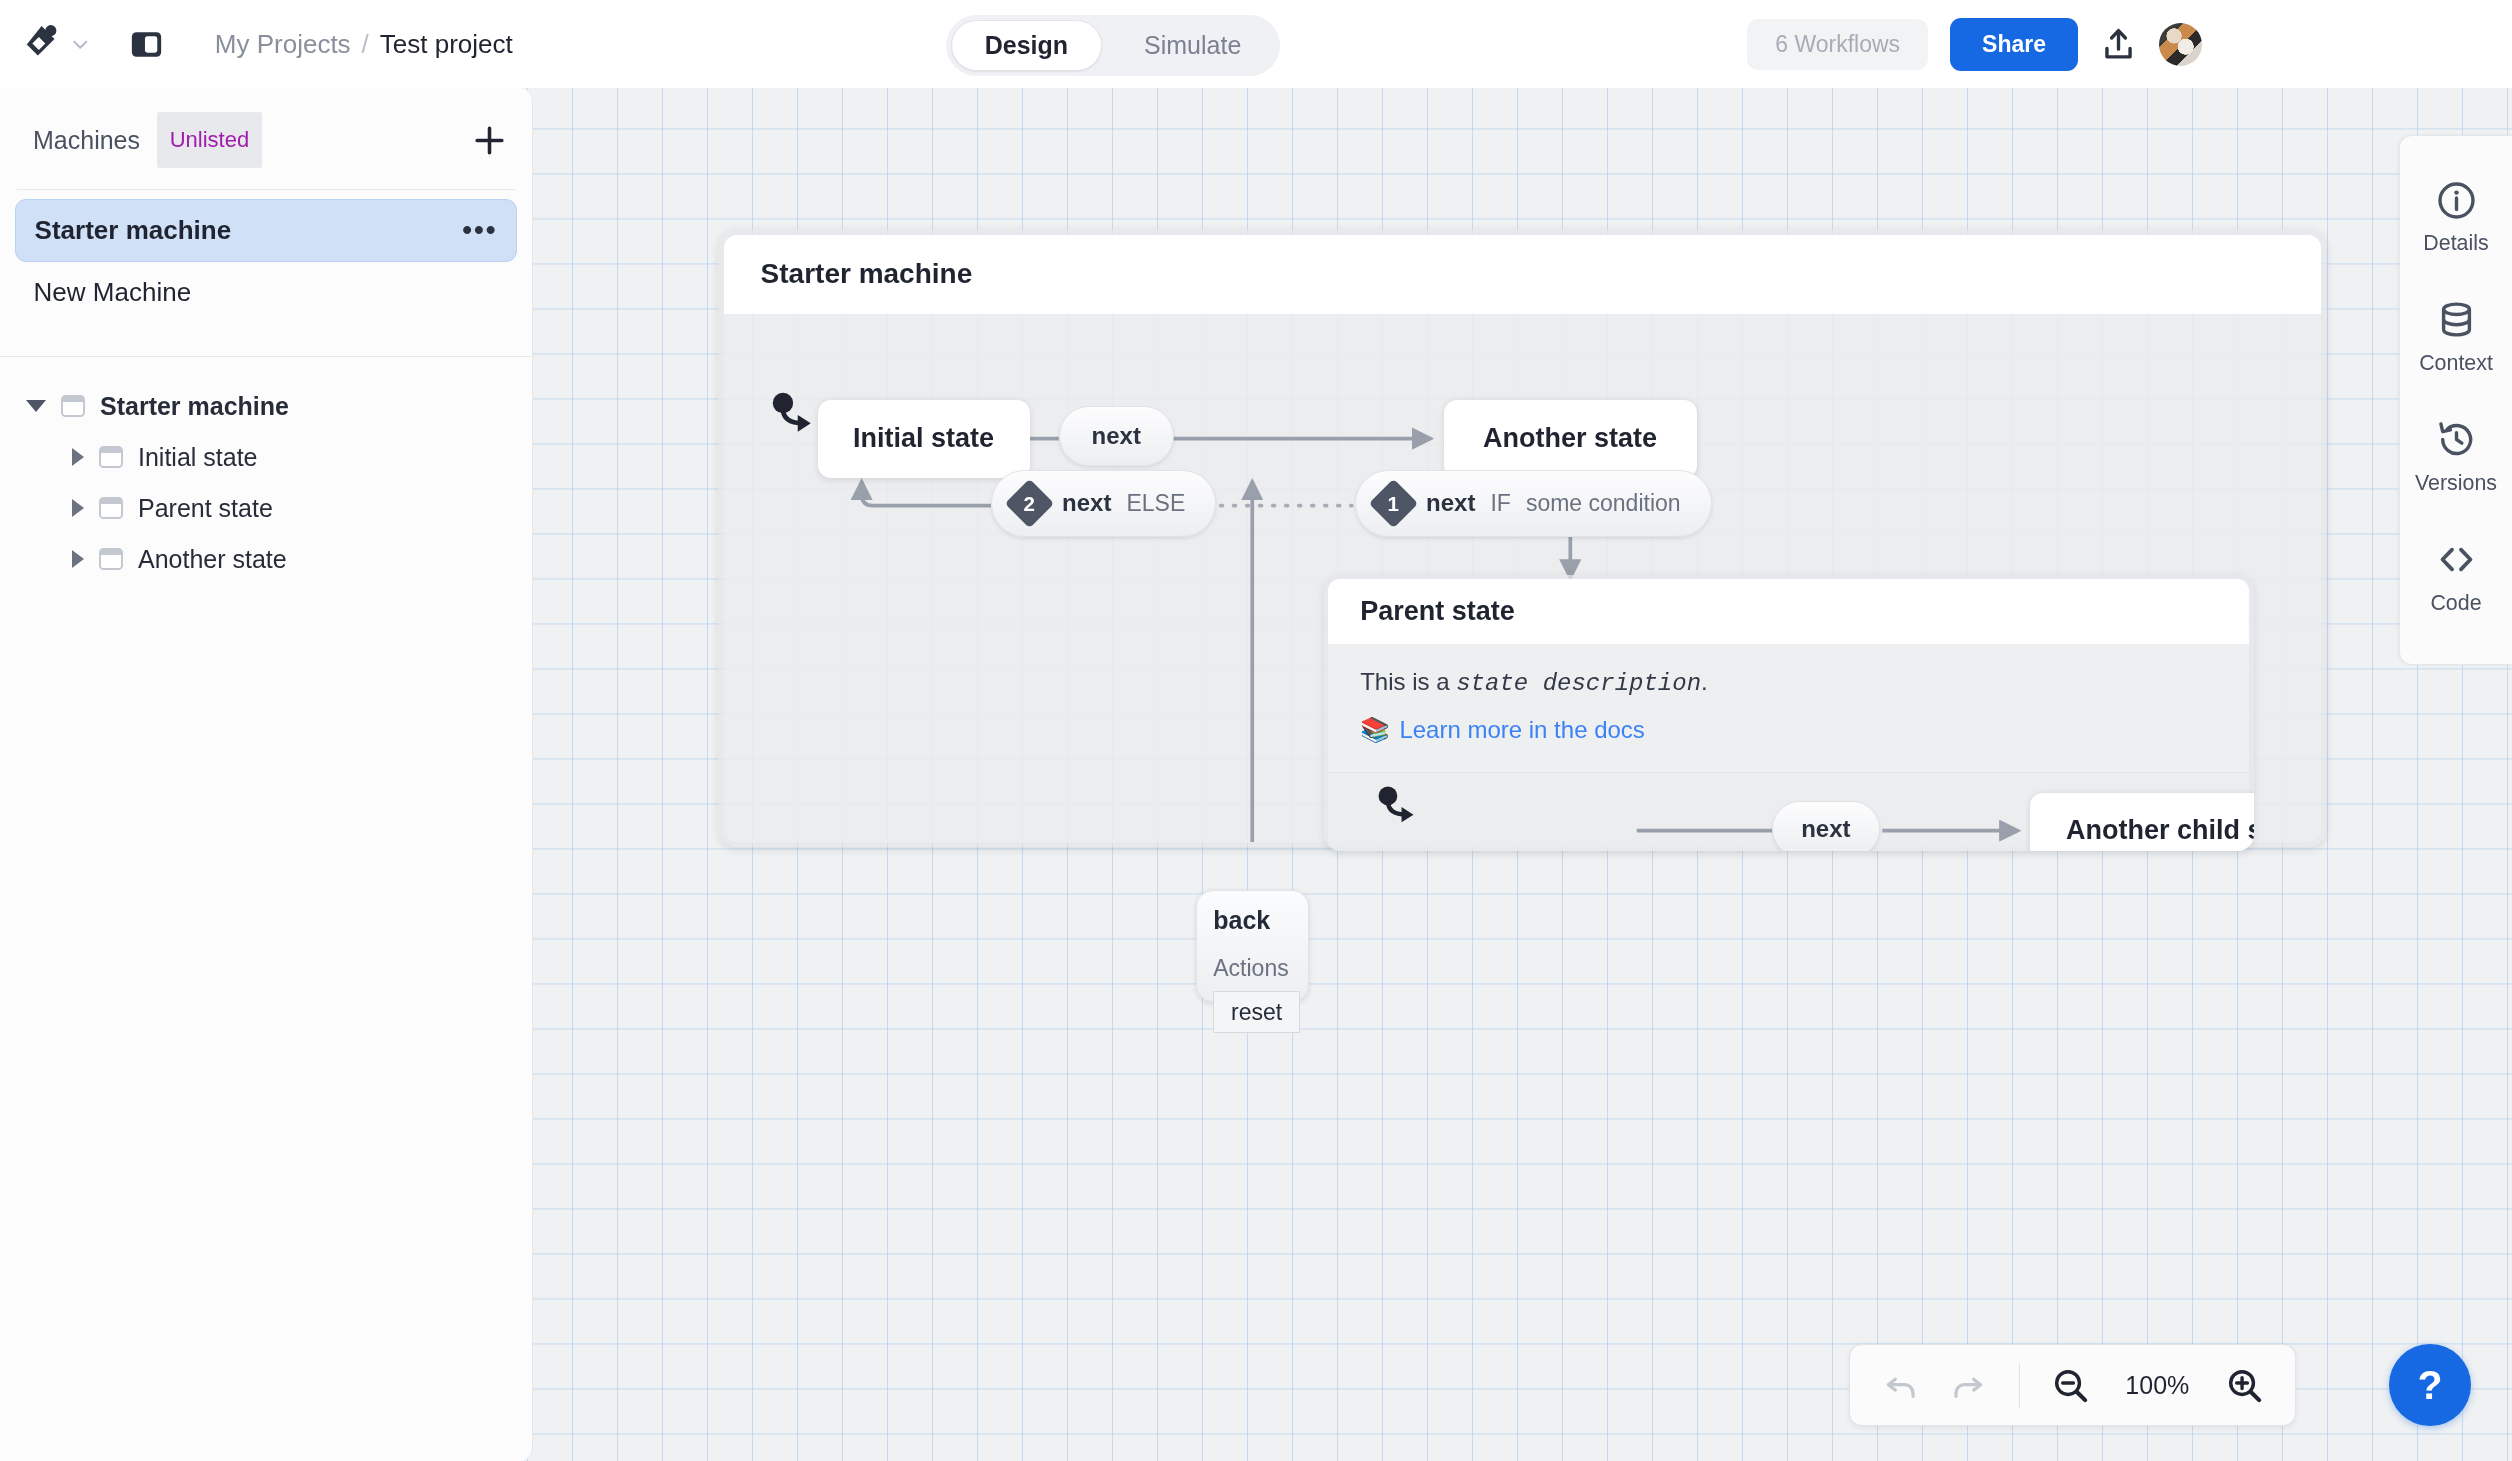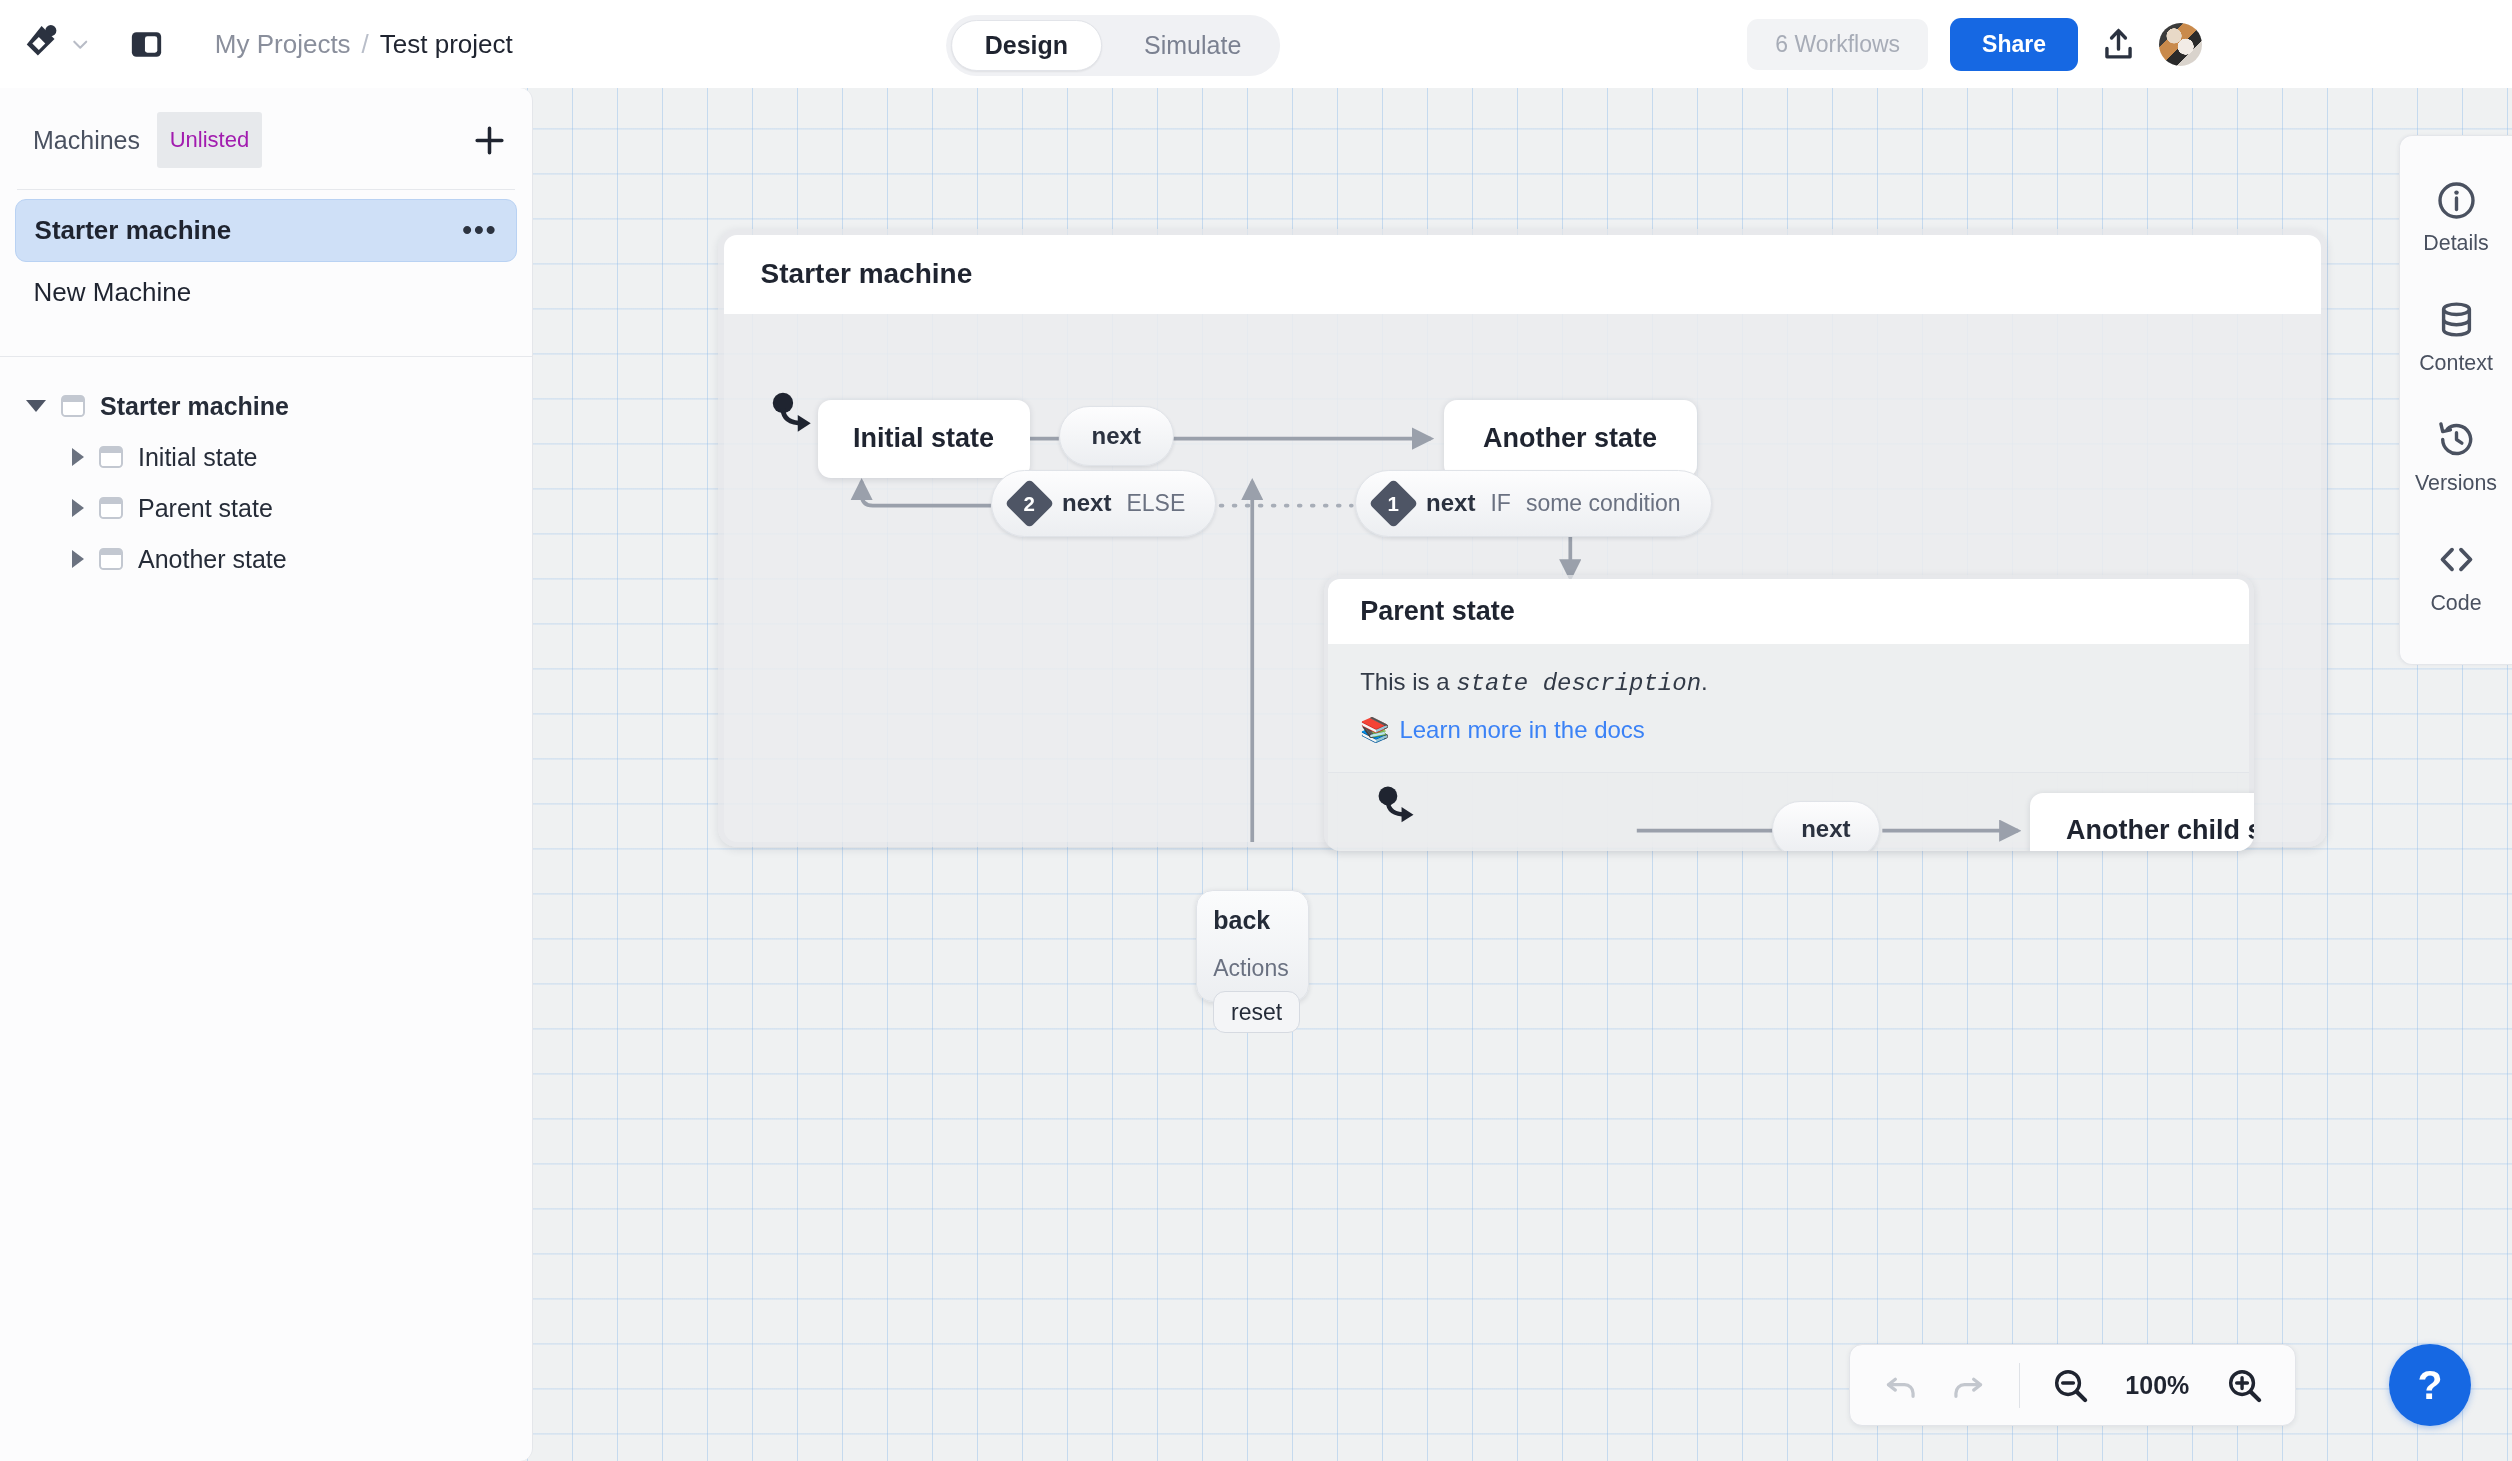--- a/index.html
+++ b/index.html
@@ -265,21 +265,21 @@
     box-shadow: 0 1.9px 5.6px rgba(30,40,60,.12);
     padding: 15px 16.7px;
     cursor: pointer;
   }
   .back-title { font-size: 25px; font-weight: 700; color: #242b38; }
   .back-actions-label { font-size: 23px; color: #6a7181; margin-top: 20.5px; }
   .reset-chip {
     margin-top: 9.3px;
     display: inline-block;
     border: 0.9px solid #d6dae1;
-    border-radius: 12px;
+    border-radius: 0;
     background: #f4f5f7;
     font-size: 23px; color: #242b38;
     padding: 6.5px 16.7px;
     cursor: pointer;
   }
 
   
   #node-child { left: 102px; top: 20.5px; width: 206px; height: 74px; }
   #node-another-child { left: 702px; top: 20.5px; width: 316px; height: 74px; }
   #pill-next-child { left: 444px; top: 28px; padding: 13px 28px; }
@@ -320,21 +320,21 @@
     padding: 0 20.5px; gap: 5.6px;
     box-shadow: 0 1.9px 5.6px rgba(30,40,60,.07);
     z-index: 30;
   }
   .zb-btn {
     width: 61px; height: 61px;
     display: flex; align-items: center; justify-content: center;
     cursor: pointer; border-radius: 9.3px;
   }
   .zb-sep { width: 0.9px; height: 45px; background: #dfe2e7; margin: 0 15px; }
-  .zoom-level { font-size: 25px; color: #1f2430; font-weight: 700; padding: 0 18.6px; cursor: pointer; text-align: center; }
+  .zoom-level { font-size: 25px; color: #1f2430; font-weight: 400; padding: 0 18.6px; cursor: pointer; text-align: center; }
 
   .help-btn {
     position: absolute; right: 41px; bottom: 35px;
     width: 82px; height: 82px; border-radius: 50%;
     background: #1668e3;
     display: flex; align-items: center; justify-content: center;
     color: #fff; font-size: 41px; font-weight: 700;
     cursor: pointer; z-index: 30;
     box-shadow: 0 1.9px 7.4px rgba(22,104,227,.35);
   }

